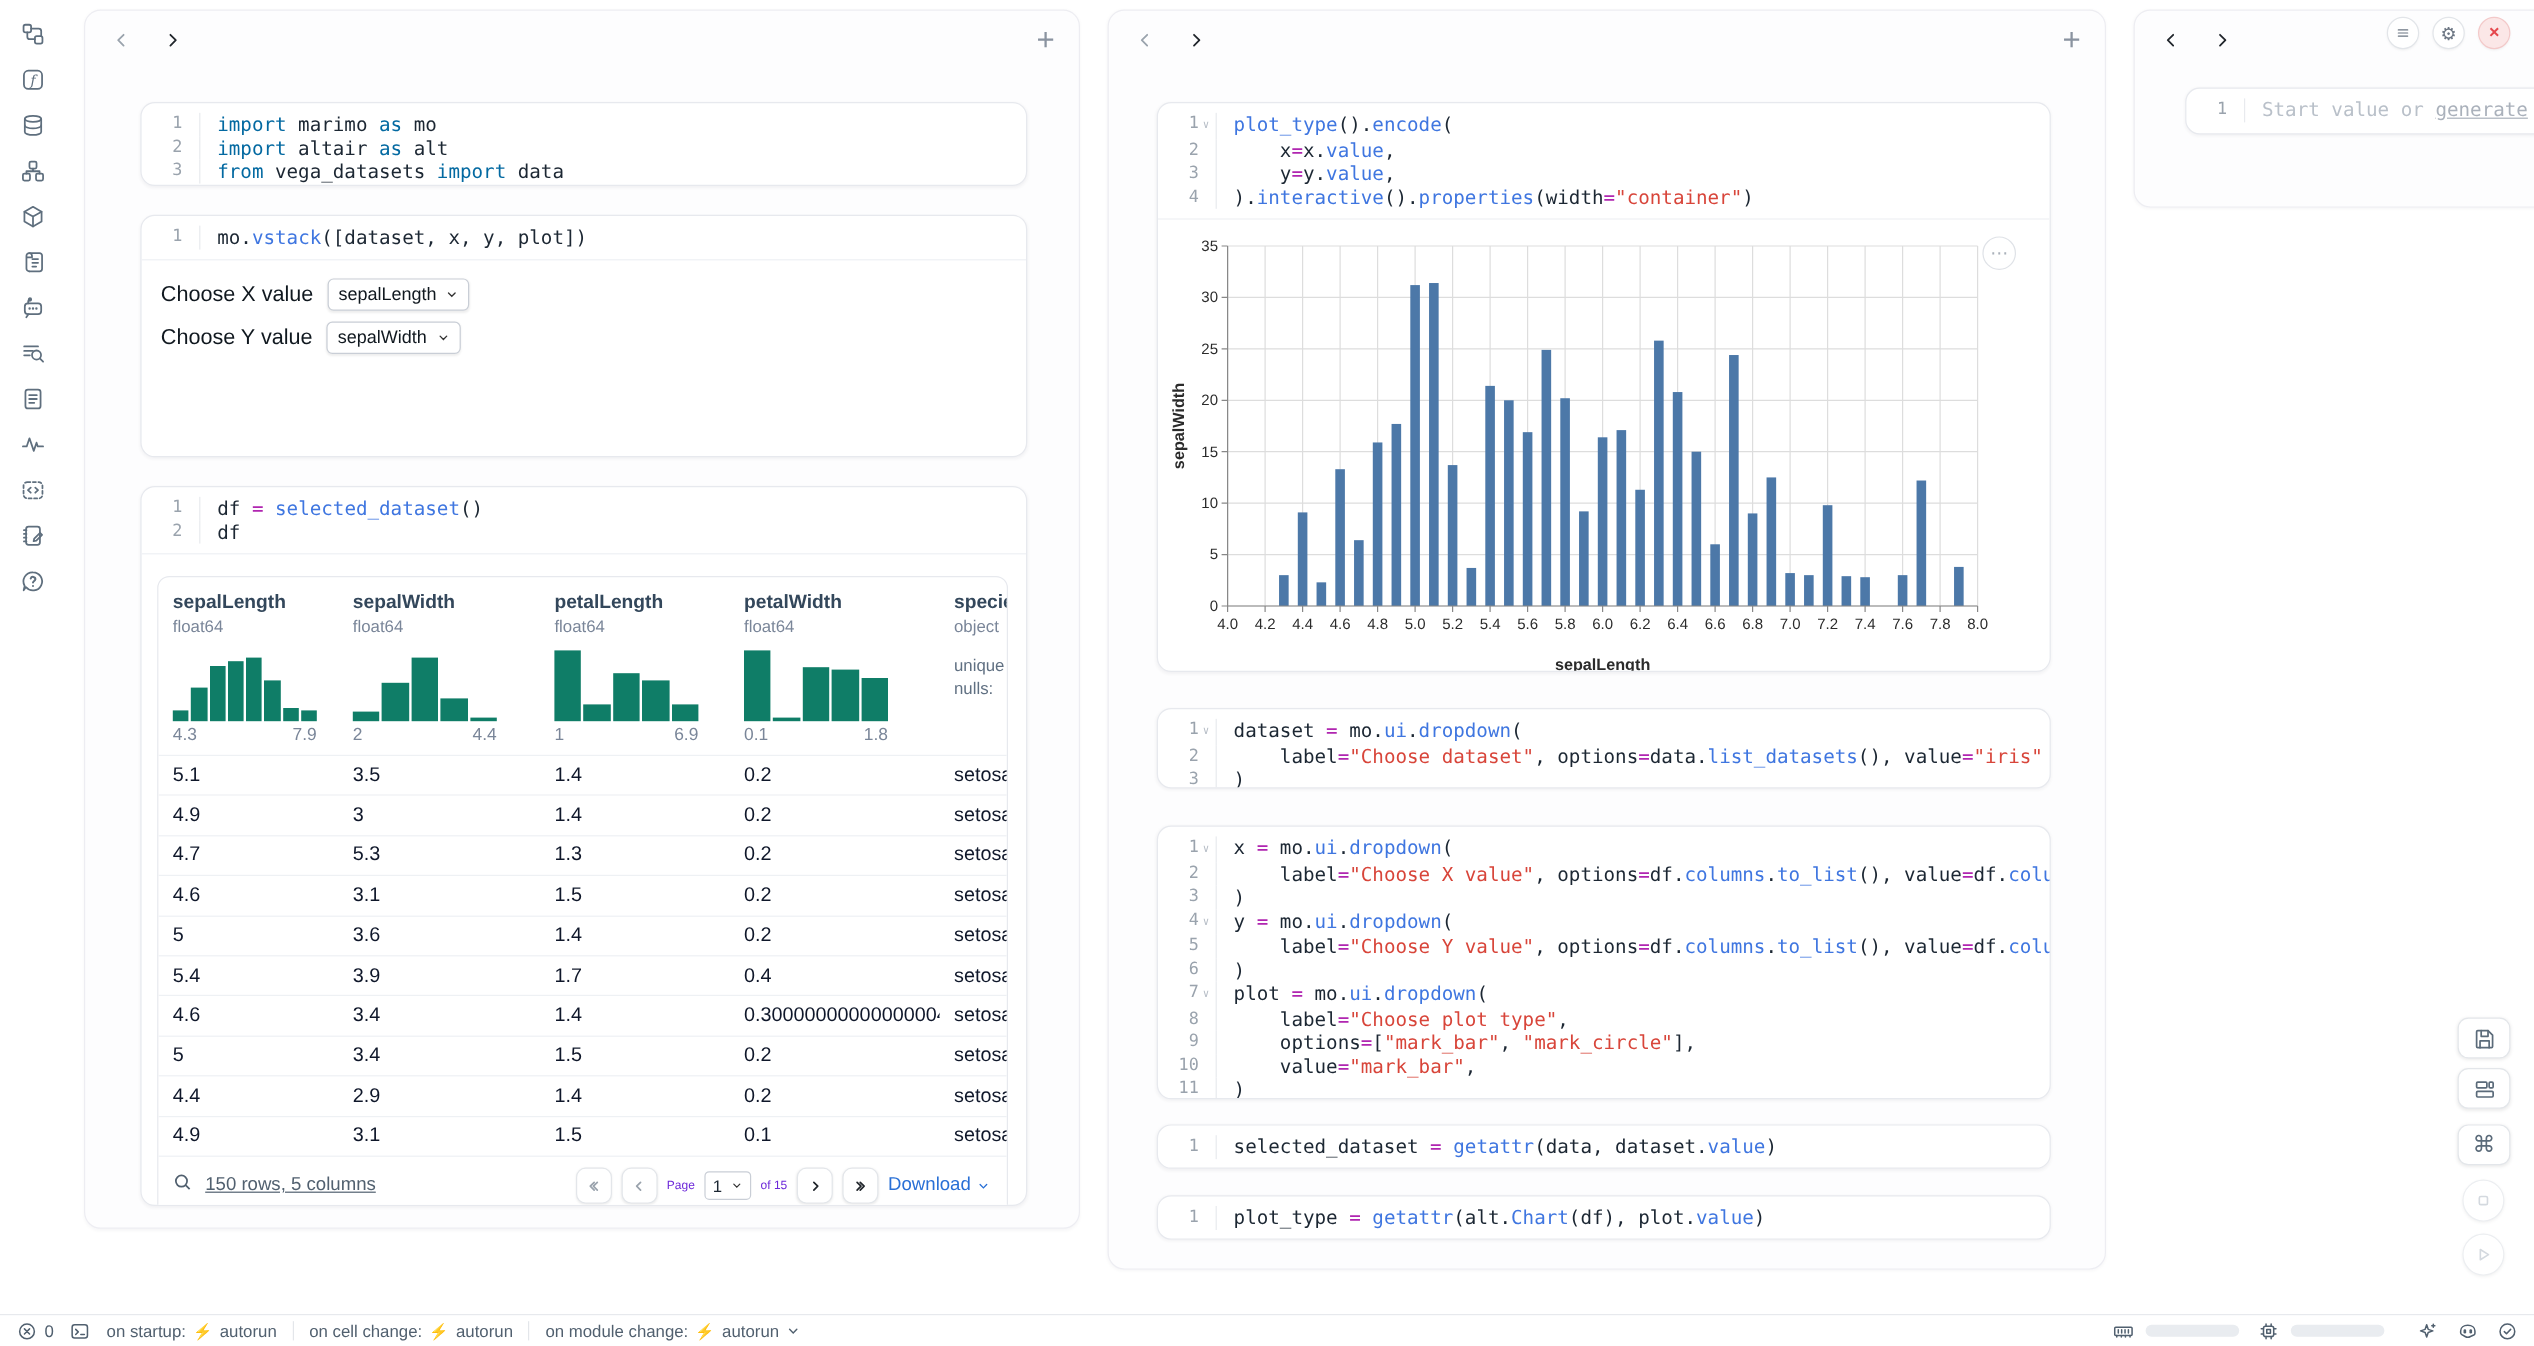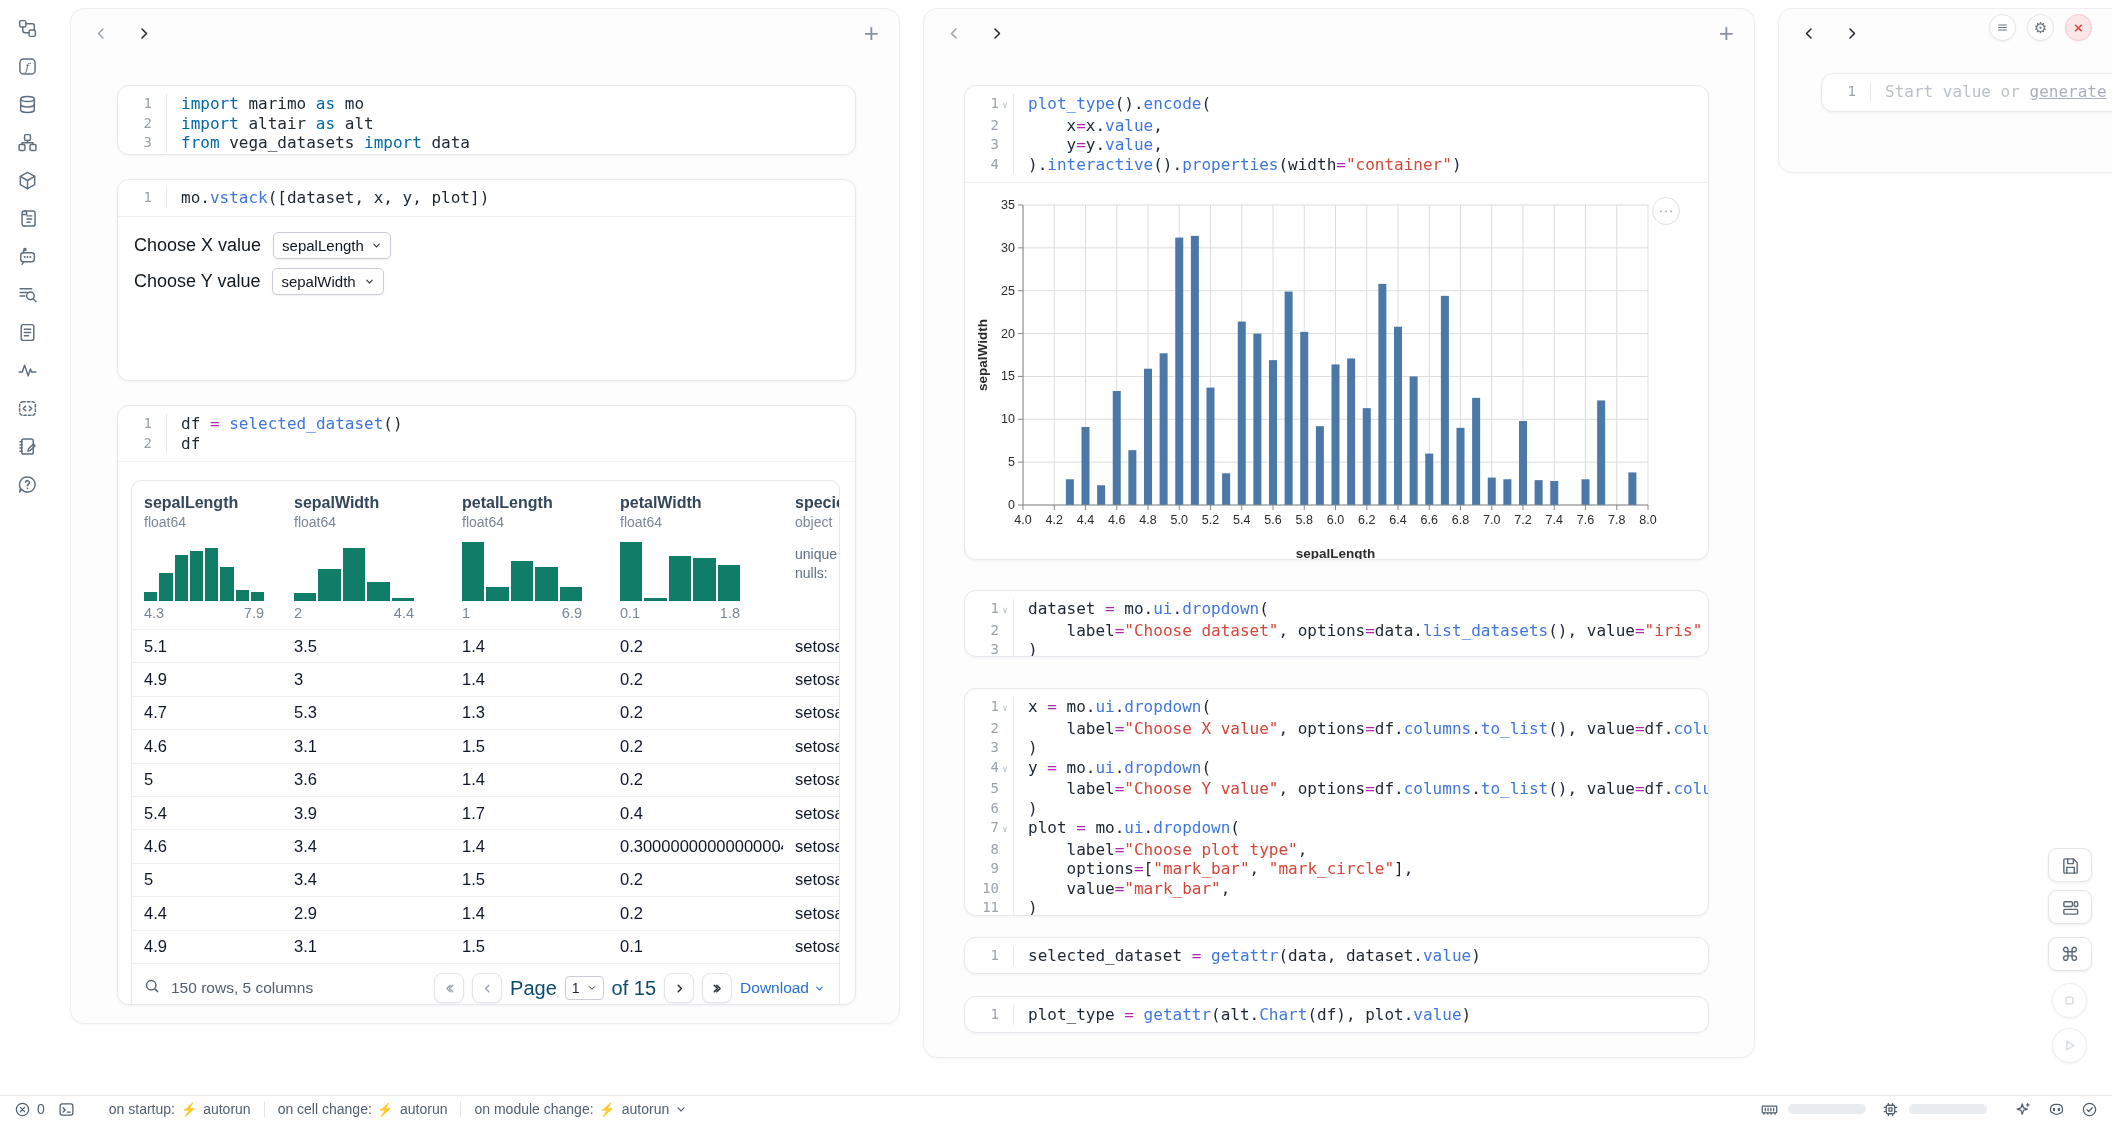--- a/index.html
+++ b/index.html
@@ -59,27 +59,27 @@
   .chist { display:flex; align-items:flex-end; gap:2px; height:62px; width:120px; margin-top:8px; }
   .chist .bar { flex:1; background:#0f7d67; }
   .crange { display:flex; justify-content:space-between; width:120px; font-size:14.5px;
             color:#7a8699; margin-top:4px; padding-bottom:8px; }
   .cstats { margin-top:14px; font-size:14px; color:#607082; line-height:19px; white-space:nowrap; }
   .trow { border-top:1px solid #eef1f4; height:33.4px; }
   .td { font-size:16.5px; color:#0f172a; padding-left:12px; display:flex; align-items:center;
         white-space:nowrap; overflow:hidden; }
   .tfoot { border-top:1px solid #eef1f4; height:50px; display:flex; align-items:center;
            padding:0 14px 0 12px; gap:10px; }
-  .tsummary { font-size:15.5px; color:#51606f; }
+  .tsummary { font-size:15.5px; color:#51606f;text-decoration:underline; }
   .pgbtn { width:30px; height:30px; border:1px solid #e3e6ea; border-radius:8px; background:#fff;
            box-shadow:0 1px 2px rgba(0,0,0,.08); display:flex; align-items:center; justify-content:center;
            cursor:pointer; }
   .pgbtn svg { width:13px; height:13px; stroke:#9aa3ad; fill:none; stroke-width:2.2; stroke-linecap:round; stroke-linejoin:round; }
   .pgbtn.en svg { stroke:#21262c; }
-  .pglabel { font-size:20px; color:#0c4a6e; }
+  .pglabel { font-size:10px; color:#6d28d9; }
   .pgselect { border:1px solid #c9ced6; border-radius:4px; height:24px; padding:0 6px; display:flex;
               align-items:center; gap:7px; font-size:14px; background:#fff; cursor:pointer; }
   .pgselect svg { width:10px; height:10px; stroke:#333; fill:none; stroke-width:2; stroke-linecap:round; }
   .dlink { color:#2970d6; font-size:15.5px; display:flex; align-items:center; gap:5px; cursor:pointer; }
   .dlink svg { width:11px; height:11px; stroke:#2970d6; fill:none; stroke-width:2; stroke-linecap:round; }
   .searchicon svg { width:17px; height:17px; stroke:#51606f; fill:none; stroke-width:1.7; }
 
   
   .chart-wrap { position:relative; padding:12px 0 0 8px; height:371px; }
   .chart-menu { position:absolute; right:28px; top:14px; width:28px; height:28px; border-radius:50%;
@@ -881,21 +881,21 @@
           </svg>
       </span>
       <span>0</span>
     </span>
     <span class="sbicon2">
       <svg viewBox="0 0 20 20">
           <rect x="2.5" y="3.5" width="15" height="13" rx="2.5"></rect>
           <path d="M6 8l2.5 2.5L6 13M11 13h3.5"></path>
         </svg>
     </span>
-    <span class="sb-item" style="margin-left:21px;">
+    <span class="sb-item" style="margin-left:1px;">
       <span>on startup:</span>
       <span class="zap">⚡</span>
       <span>autorun</span>
     </span>
     <span class="sb-div"></span>
     <span class="sb-item">
       <span>on cell change:</span>
       <span class="zap">⚡</span>
       <span>autorun</span>
     </span>

